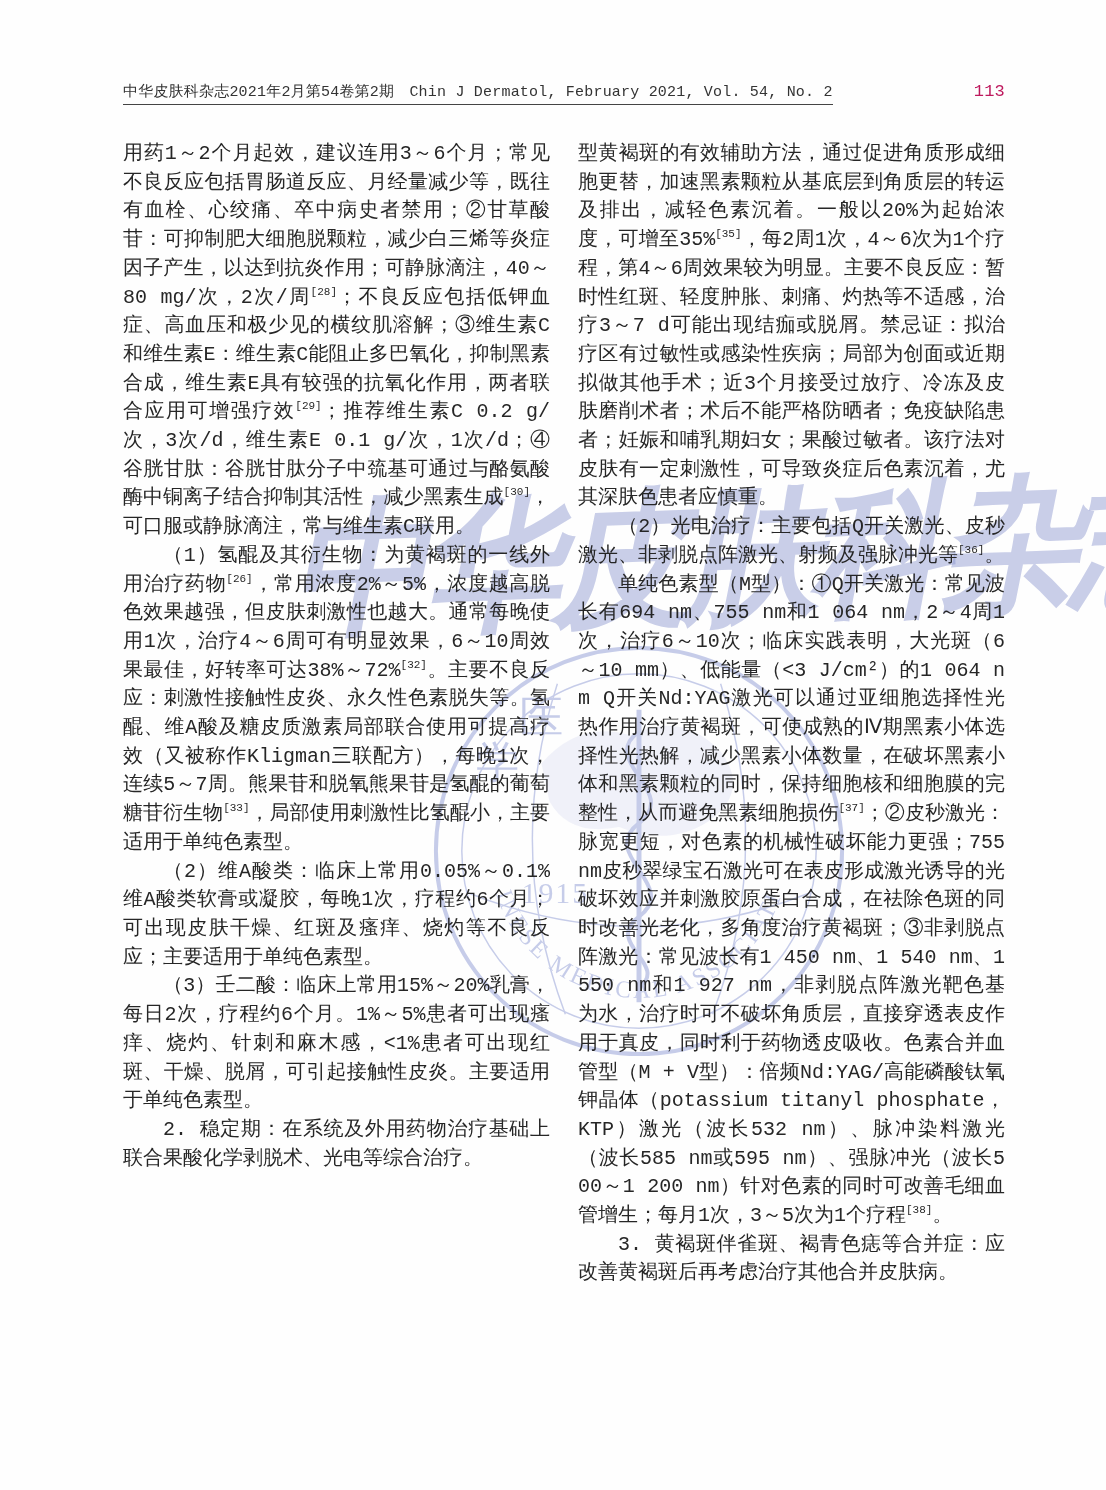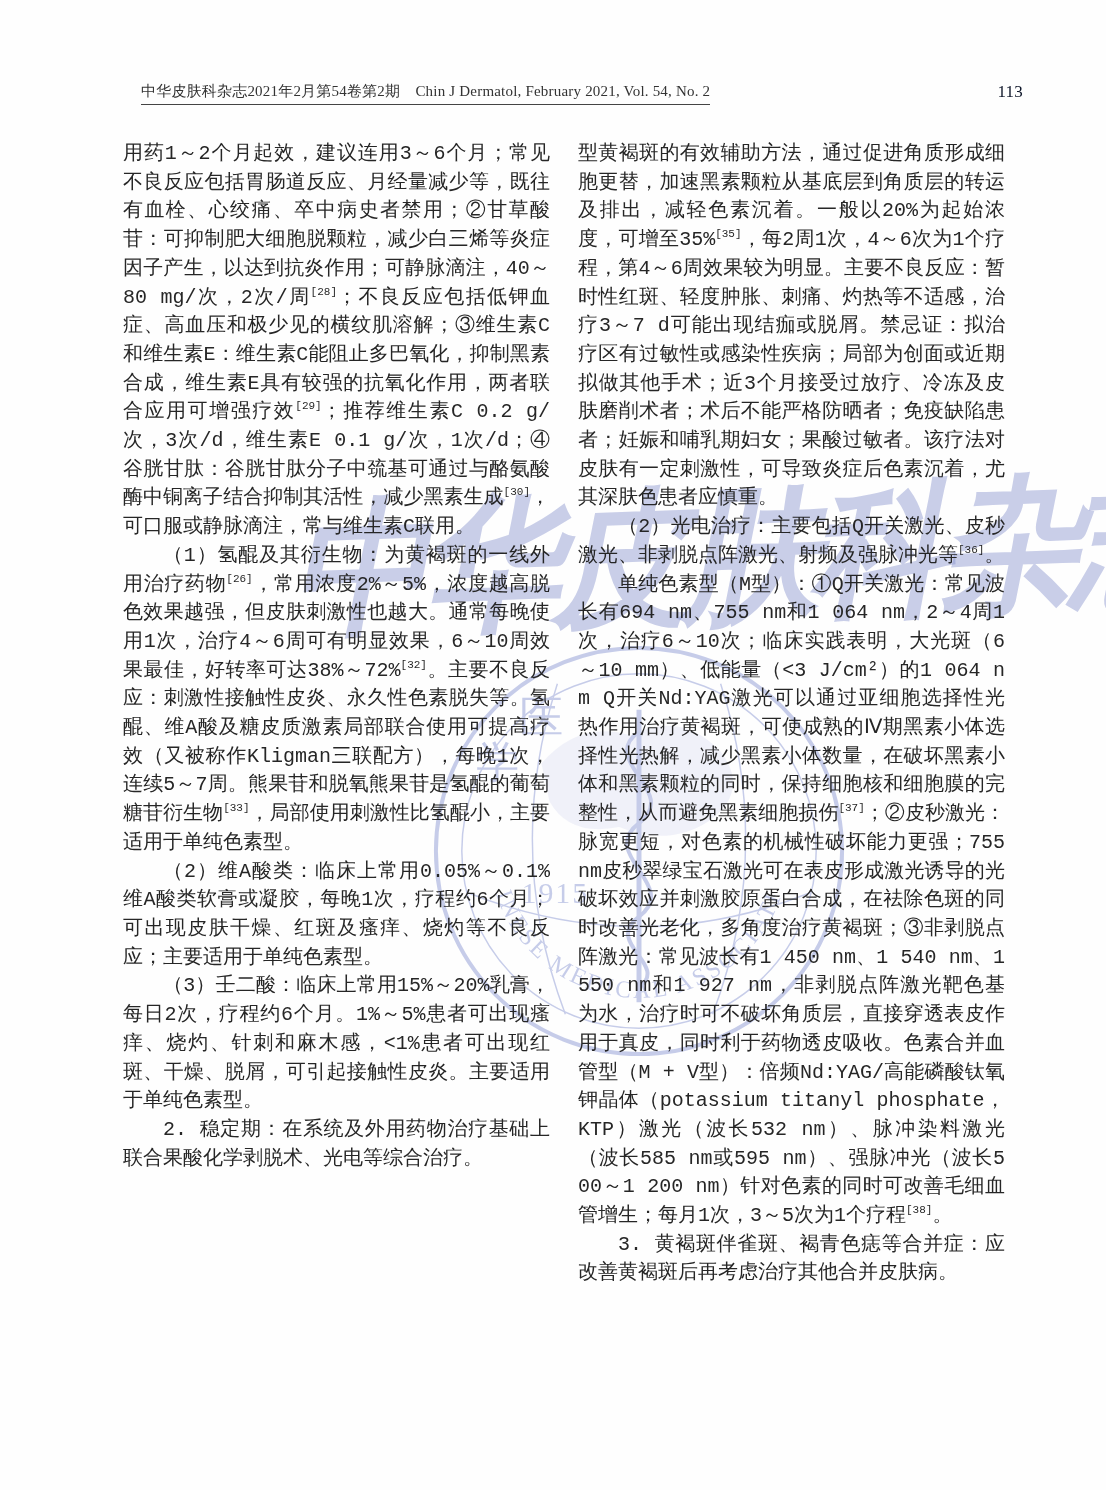--- a/index.html
+++ b/index.html
@@ -6,28 +6,28 @@
   body{
     width:1106px;height:1490px;
     background:var(--page-bg,#fefefe);
     font-family:"Liberation Serif","DejaVu Serif",serif;
     color:var(--text-color,#262626);
     position:relative;overflow:hidden;
   }
   .page{position:absolute;inset:0;}
   
   .header{
-    position:absolute;left:141px;top:82px;width:882px;
-    font-size:15px;letter-spacing:.2px;color:#333;
+    position:absolute;left:123px;top:82px;width:882px;
+    font-size:15px;letter-spacing:.2px;color:#333;font-family:Liberation Mono, monospace;
   }
   .journal-line{
     display:inline-block;border-bottom:1.5px solid #444;
     padding-bottom:3px;white-space:nowrap;
   }
-  .page-number{position:absolute;right:0;top:0;font-size:17px;color:#0f172a;}
+  .page-number{position:absolute;right:0;top:0;font-size:17px;color:#be185d;}
   
   .columns{
     position:absolute;left:123px;top:140px;width:882px;height:1280px;
     display:flex;gap:28px;z-index:2;
   }
   .col{width:427px;height:100%;overflow:hidden;}
   .para{
     margin:0;font-size:20px;line-height:28.7px;
     text-align:justify;text-justify:inter-character;
     word-break:break-all;

